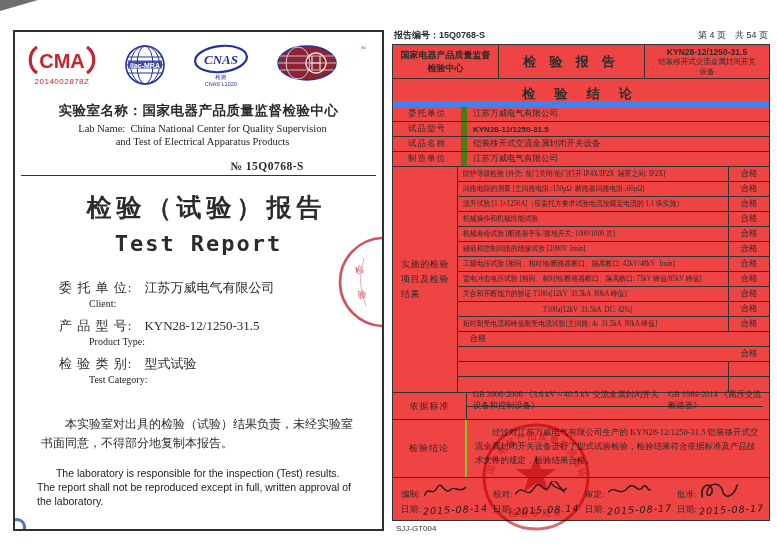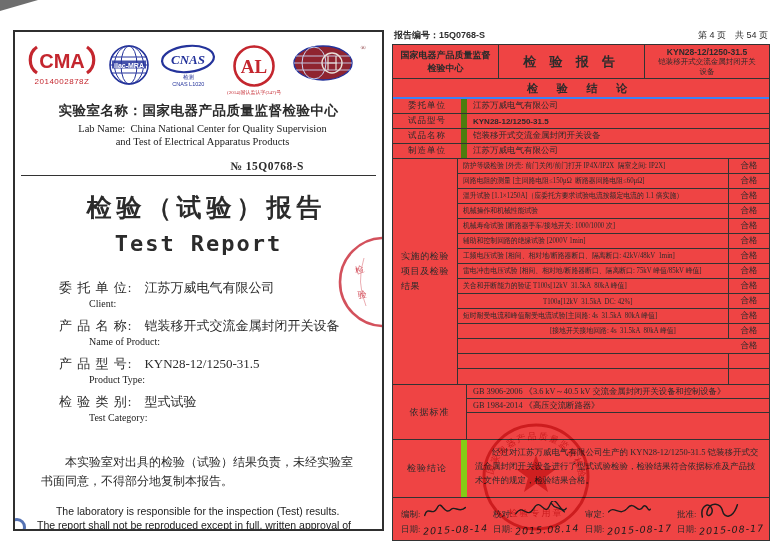--- a/index.html
+++ b/index.html
@@ -51,22 +51,22 @@
   .rtable { border:1.5px solid #333; background:#ef4444; }
   .hrow { display:flex; height:34px; border-bottom:1px solid #333; }
   .hcell-org { width:106px; border-right:1px solid #333; font-size:9px; font-weight:bold;
     display:flex; align-items:center; justify-content:center; text-align:center; white-space:pre-line; line-height:1.4; }
   .hcell-title { flex:1; border-right:1px solid #333; font-size:13px; font-weight:bold; letter-spacing:5px;
     display:flex; align-items:center; justify-content:center; }
   .hcell-prod { width:124px; display:flex; flex-direction:column; align-items:center; justify-content:center;
     text-align:center; font-family:"Liberation Sans",sans-serif; }
   .h-model { font-size:8.5px; font-weight:bold; }
   .h-prodname { font-size:7.5px; white-space:pre-line; line-height:1.3; font-family:"Liberation Serif",serif; }
-  .sectrow { height:20px; border-bottom:2px solid #3b82f6; display:flex; align-items:center;
-    justify-content:center; font-size:11px; font-weight:bold; letter-spacing:8px; }
+  .sectrow { height:20px; border-bottom:6px solid #3b82f6; display:flex; align-items:center;
+    justify-content:center; font-size:13px; font-weight:bold; letter-spacing:8px;margin-top:8px; }
   .irow { display:flex; height:15px; border-bottom:1px solid #333; }
   .ilabel { width:74px; border-right:6px solid #4d7c0f; display:flex; align-items:center; justify-content:center;
     font-size:8.5px; letter-spacing:1px; }
   .ivalue { flex:1; display:flex; align-items:center; padding-left:6px; font-size:8.5px; }
   .ivalue.mono { font-family:"Liberation Sans",sans-serif; font-weight:bold; font-size:8px; }
   .tests { display:flex; border-bottom:1px solid #333; }
   .tests-label { width:74px; border-right:1px solid #333; display:flex; align-items:center; justify-content:center;
     text-align:justify; font-size:9px; padding:0 8px; line-height:1.7; letter-spacing:.5px; }
   .tests-body { flex:1; display:flex; flex-direction:column; }
   .trow { display:flex; height:15px; border-bottom:1px solid #333; }
@@ -74,25 +74,25 @@
   .t-item { flex:1; border-right:1px solid #333; display:flex; align-items:center; padding-left:5px; overflow:hidden;text-align:right; }
   .t-item span { display:inline-block; transform:scaleX(.9); transform-origin:0 50%;
     white-space:pre; font-size:7.6px; }
   .t-item.c { justify-content:center; padding-left:0; }
   .t-item.ind { padding-left:92px; }
   .t-item.ind2 { padding-left:104px;margin-top:22px; }
   .t-res { width:40px; display:flex; align-items:center; justify-content:center; font-size:8.5px; }
   .stds { display:flex; border-bottom:1px solid #333; }
   .stds-label { width:74px; border-right:1px solid #333; display:flex; align-items:center; justify-content:center;
     font-size:9px; letter-spacing:1px; }
-  .stds-body { flex:1; display:flex; flex-direction:column; }
+  .stds-body { flex:1; display:flex; flex-direction:row; }
   .srow { display:flex; align-items:center; padding-left:6px; font-size:8.3px; border-bottom:1px solid #333; }
   .srow.s1 { height:14px; } .srow.s2 { height:14px; } .srow.s3 { height:26px; border-bottom:none; }
   .concl { display:flex; border-bottom:1px solid #333; height:58px; }
-  .concl-label { width:74px; border-right:6px solid #84cc16; display:flex; align-items:center; justify-content:center;
+  .concl-label { width:74px; border-right:2px solid #84cc16; display:flex; align-items:center; justify-content:center;
     font-size:9px; letter-spacing:1px; }
   .concl-body { flex:1; padding:5px 8px 0 8px; font-size:8.5px; line-height:1.65; text-indent:2em; }
   .signoff { display:flex; height:42px; padding:2px 4px; }
   .sg { flex:1; font-size:9px; padding-left:4px; }
   .sg-top { display:flex; align-items:flex-end; height:21px; }
   .sg-bot { display:flex; align-items:center; height:17px; }
   .sg-role, .sg-datelabel { font-size:8.5px; white-space:nowrap; }
   .sg-sig { margin-left:2px; }
   .hand { font-family:"DejaVu Sans",sans-serif; font-style:italic; font-size:9.5px; letter-spacing:1px;
     color:#1c1c1c; transform:rotate(-3deg); display:inline-block; margin-left:3px; white-space:nowrap; }
@@ -129,27 +129,20 @@
 
     <div class="logo-blk">
       <svg width="56" height="30" viewBox="0 0 56 30">
         <ellipse cx="28" cy="15" rx="26" ry="13" stroke="#24339b" stroke-width="2.2" fill="none" transform="rotate(-6 28 15)"></ellipse>
         <text x="28" y="20" text-anchor="middle" font-size="13" font-weight="bold" font-style="italic" font-family="Liberation Serif, serif" fill="#24339b">CNAS</text>
       </svg>
       <div class="cnas-sub">检测</div>
       <div class="cnas-sub">CNAS L1020</div>
     </div>
 
-    <div class="logo-blk">
-      <svg width="44" height="44" viewBox="0 0 44 44">
-        <circle cx="22" cy="22" r="19.5" stroke="#c4262e" stroke-width="2.6" fill="none"></circle>
-        <text x="22" y="29" text-anchor="middle" font-size="19" font-weight="bold" font-family="Liberation Serif, serif" fill="#c4262e">AL</text>
-      </svg>
-      <div class="cal-sub">(2014)国认监认字(347)号</div>
-    </div>
 
     <div class="logo-blk">
       <svg width="62" height="38" viewBox="0 0 62 38">
         <ellipse cx="31" cy="19" rx="29" ry="17" fill="#8f2430"></ellipse>
         <ellipse cx="31" cy="19" rx="29" ry="17" stroke="#24339b" stroke-width="1.4" fill="none"></ellipse>
         <ellipse cx="22" cy="19" rx="12" ry="16" stroke="#c8d4f0" stroke-width="1" fill="none"></ellipse>
         <path d="M4,12 H58 M2,19 H60 M4,26 H58" stroke="#c8d4f0" stroke-width=".9" fill="none"></path>
         <circle cx="40" cy="19" r="10" stroke="#e8e0d8" stroke-width="1.4" fill="none"></circle>
         <path d="M36,12 v14 M44,12 v14 M35,19 h10" stroke="#e8e0d8" stroke-width="1.2" fill="none"></path>
       </svg>
@@ -172,25 +165,20 @@
   <div class="title-cn">检验（试验）报告</div>
   <div class="title-en">Test  Report</div>
 
   <div class="fields">
     <div>
       <span class="f-label">委 托 单 位:</span>
       <span class="f-value">江苏万威电气有限公司</span>
       <div class="f-en">Client:</div>
     </div>
     <div>
-      <span class="f-label">产 品 名 称:</span>
-      <span class="f-value">铠装移开式交流金属封闭开关设备</span>
-      <div class="f-en">Name of Product:</div>
-    </div>
-    <div>
       <span class="f-label">产 品 型 号:</span>
       <span class="f-value">KYN28-12/1250-31.5</span>
       <div class="f-en">Product Type:</div>
     </div>
     <div>
       <span class="f-label">检 验 类 别:</span>
       <span class="f-value">型式试验</span>
       <div class="f-en">Test Category:</div>
     </div>
   </div>
@@ -311,23 +299,20 @@
             </div>
           <div class="t-res">合格</div>
         </div>
         <div class="trow">
           <div class="t-item">
               <span>短时耐受电流和峰值耐受电流试验[主回路: 4s  31.5kA  80kA 峰值]</span>
             </div>
           <div class="t-res">合格</div>
         </div>
         <div class="trow">
-          <div class="t-item ind">
-              <span>[接地开关接地回路: 4s  31.5kA  80kA 峰值]</span>
-            </div>
           <div class="t-res">合格</div>
         </div>
         <div class="trow">
           <div class="t-item ind2">
               <span>[接地连接回路: 2s  27.4kA  69.6kA 峰值]</span>
             </div>
           <div class="t-res">合格</div>
         </div>
         <div class="trow">
           <div class="t-item">

